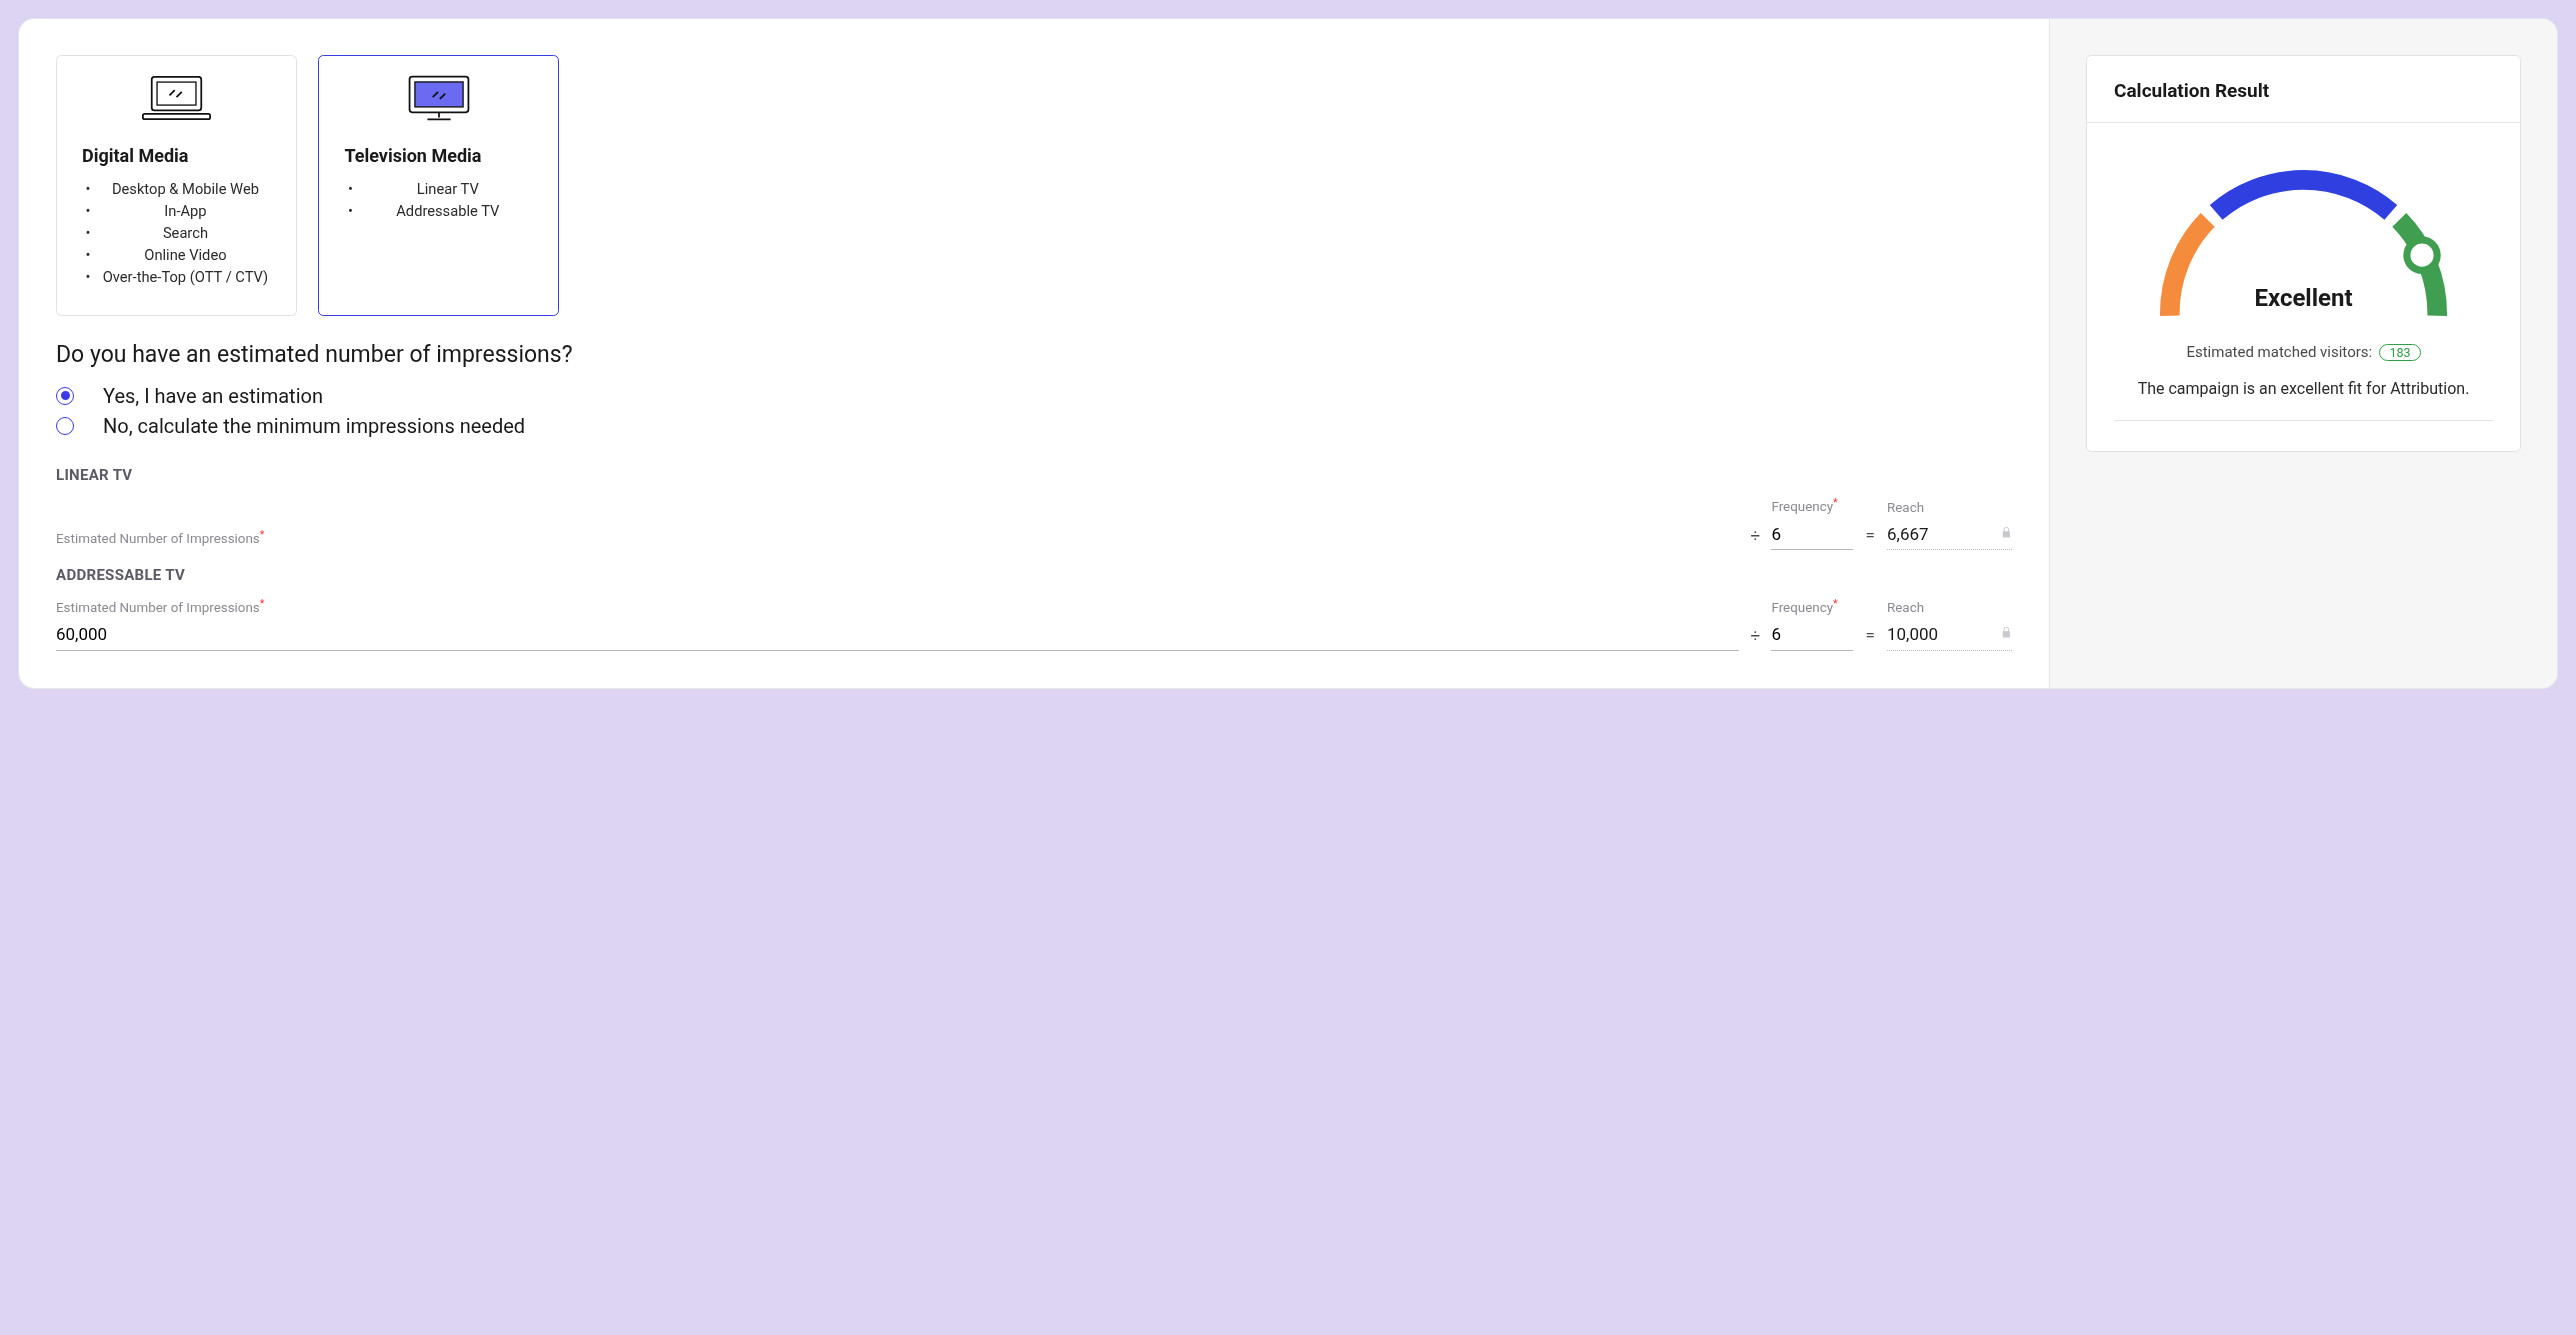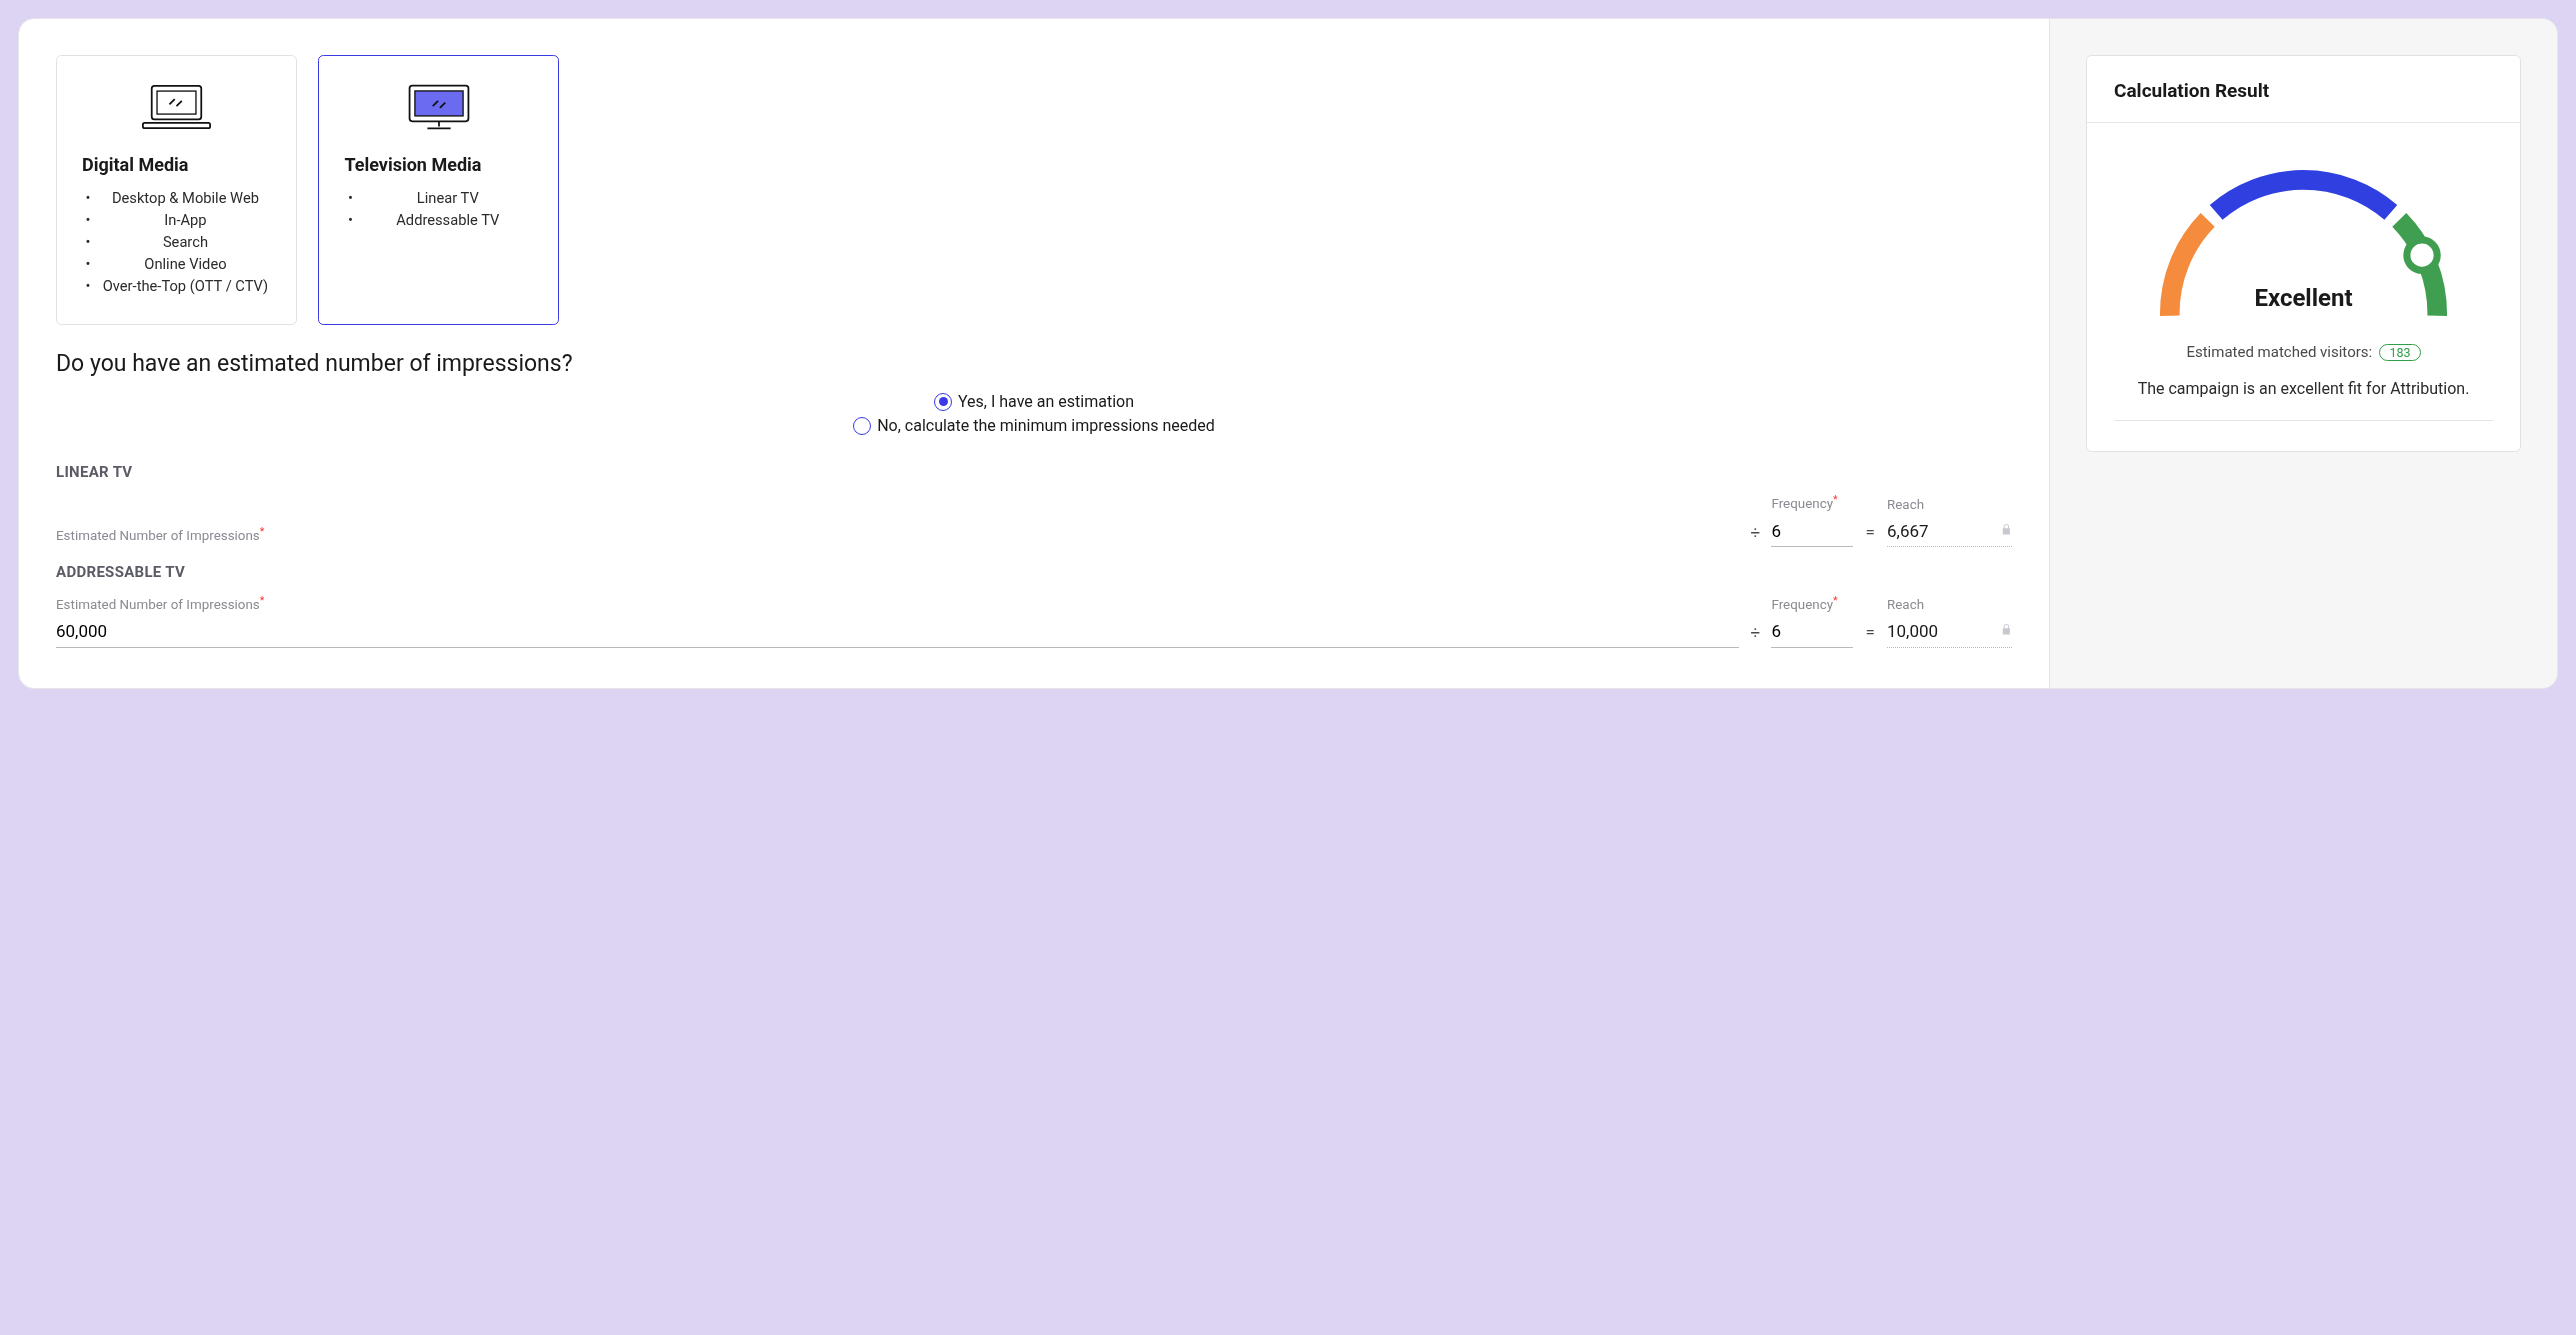--- a/index.html
+++ b/index.html
@@ -37,21 +37,21 @@
   .question .hint { color: #7a7a82; }
   .req { color: #ff3333; }
   .cards {
     display: flex;
     gap: 21.4px;
     margin-bottom: 25px;
   }
   .card {
     border: 0.9px solid #e1e1e4;
     border-radius: 5.4px;
-    padding: 23px 25px 27px 25px;
+    padding: 14px 25px 27px 25px;
     width: 241px;
     min-height: 252px;
     cursor: pointer;
   }
   .card.selected {
     border: 1.8px solid #3a3ae6;
   }
   .card-icon {
     height: 55px;
     display: flex;
@@ -85,25 +85,24 @@
   .q2 {
     font-size: 23px;
     margin-bottom: 12.5px;
   }
   .radios {
     margin-bottom: 25px;
   }
   .radio-row {
     display: flex;
     align-items: center;
-    gap: 6px;
-    font-size: 16px;
+    gap: 29px;
+    font-size: 20px;
     line-height: 1.5;
     cursor: pointer;
-    justify-content: center;
   }
   .radio {
     width: 18px; height: 18px;
     border: 1.8px solid #3a3ae6;
     border-radius: 50%;
     display: inline-flex;
     align-items: center;
     justify-content: center;
     flex-shrink: 0;
   }

